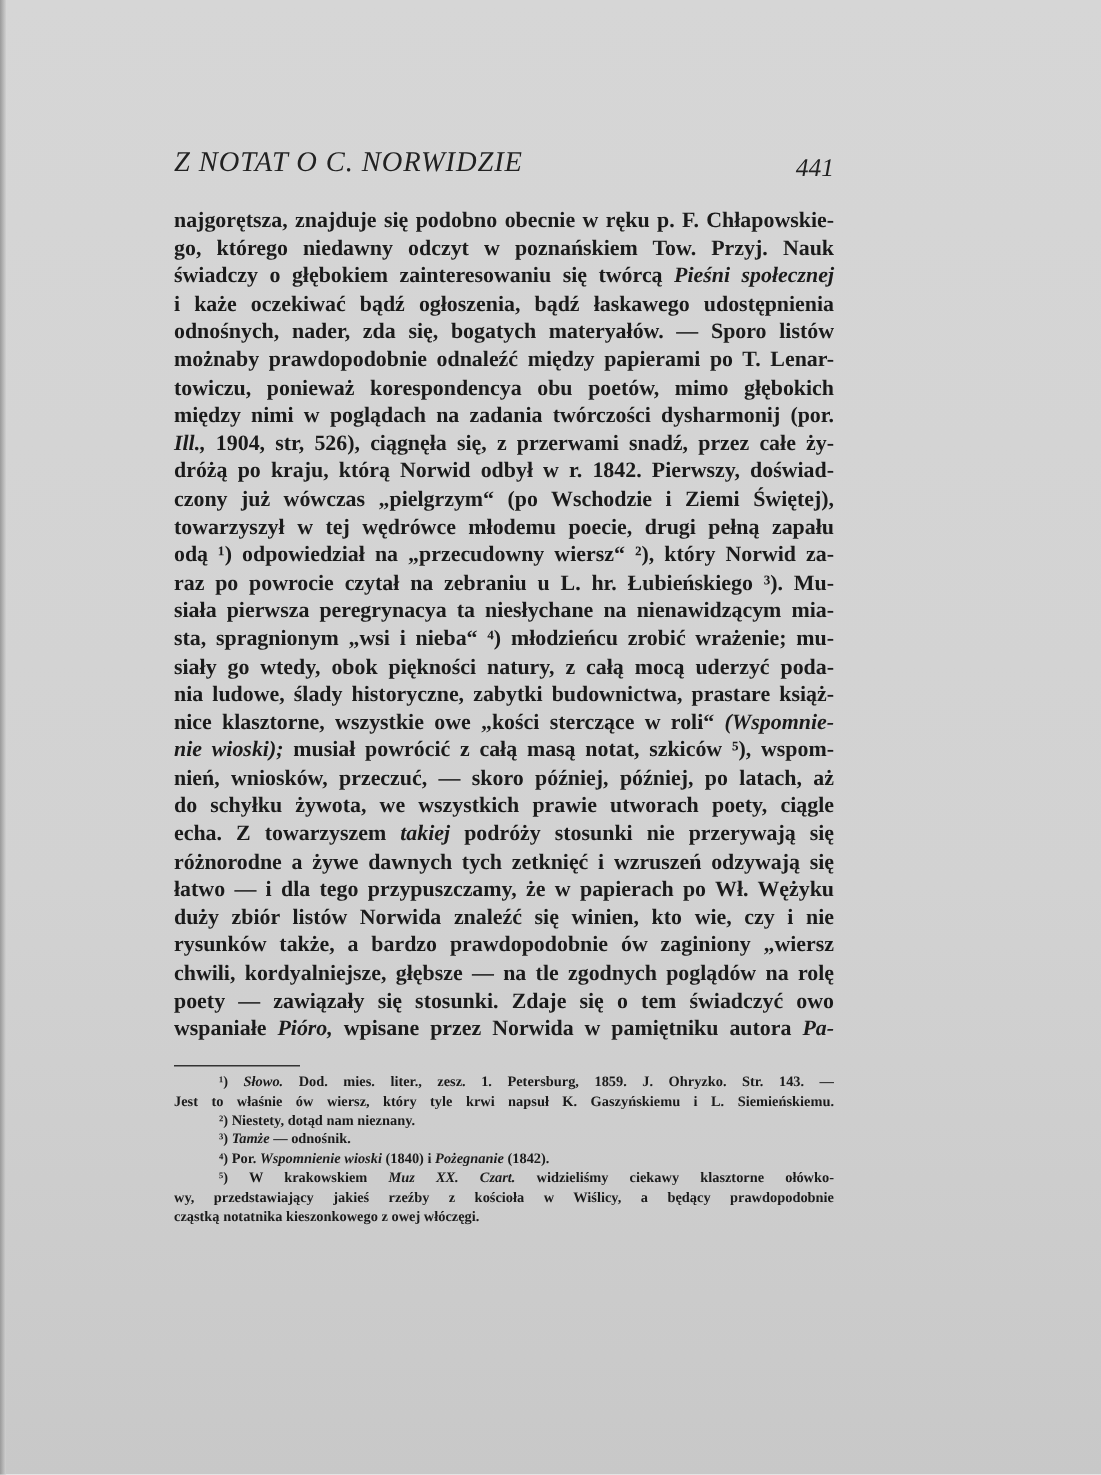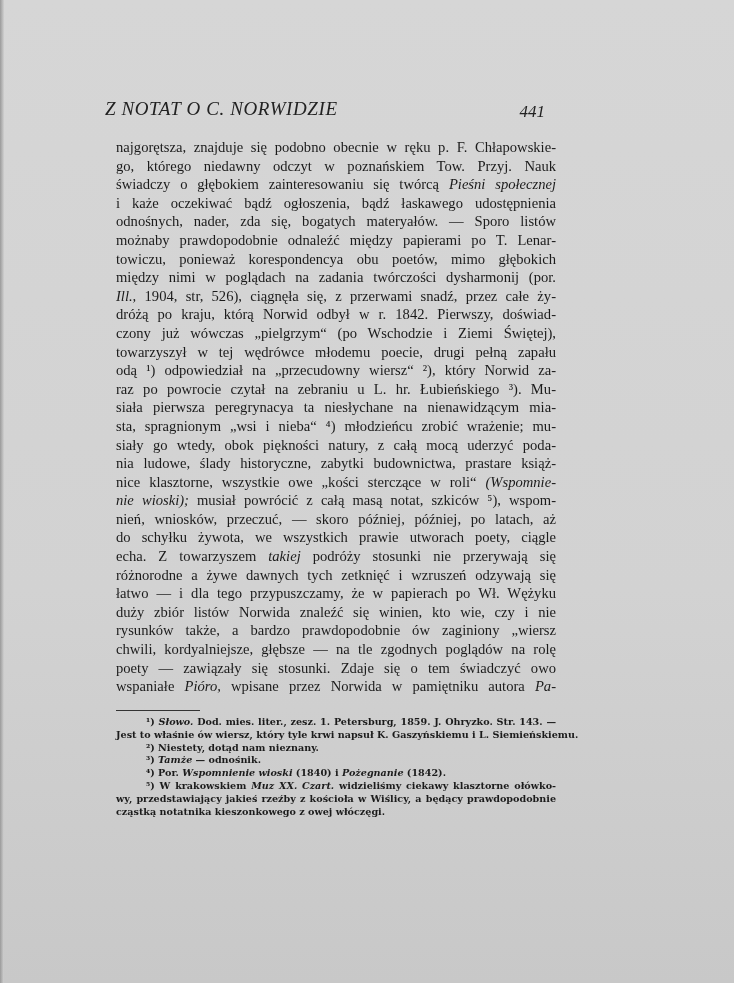--- a/index.html
+++ b/index.html
@@ -8,49 +8,49 @@
       background: linear-gradient(180deg, #d6d6d6 0%, #d2d2d2 60%, #c8c8c8 100%);
       position: relative;
       font-family: "DejaVu Serif", "Liberation Serif", serif;
       color: #1a1a1a;
     }
     .left-edge {
       position: absolute; left: 0; top: 0; width: 4px; height: 983px;
       background: linear-gradient(90deg, #9a9a9a, #d0d0d0);
     }
     .header {
-      position: absolute; left: 105px; top: 98px; width: 440px; height: 30px;
+      position: absolute; left: 116px; top: 98px; width: 440px; height: 30px;
     }
     .running-title {
       position: absolute; left: 0; top: 0;
       font-family: "Liberation Serif", serif; font-style: italic;
       font-size: 19px; letter-spacing: 0.6px; color: #222;
     }
     .page-number {
       position: absolute; right: 0; top: 4px;
       font-family: "Liberation Serif", serif; font-style: italic;
       font-size: 17px; color: #222;
     }
     .body-text {
       position: absolute; left: 116px; top: 138px; width: 440px;
       font-family: "Liberation Serif", serif;
       font-size: 14.6px; line-height: 18.6px;
-      text-align: justify; color: #1b1b1b;
+      text-align: justify; color: #1b1b1b; font-weight: bold;
     }
     .line { display: block; white-space: nowrap; text-align-last: justify; text-align: justify; }
     .it { font-style: italic; }
     .rule {
       position: absolute; left: 116px; top: 710px; width: 84px; height: 1px; background: #333;
     }
     .footnotes {
       position: absolute; left: 116px; top: 716px; width: 440px;
       font-family: "DejaVu Serif", serif;
       font-size: 9.6px; line-height: 12.8px; color: #1b1b1b; font-weight: bold;
     }
-    .fn { display: block; white-space: nowrap; }
+    .fn { display: block; white-space: nowrap; font-family: Liberation Serif, serif; }
     .fn.indent { padding-left: 30px; }
     .fn.justify { text-align: justify; text-align-last: justify; }
     .fn .it { font-style: italic; }
   </style>
 </head>
 <body>
 
 <div class="left-edge"></div>
 
 <div class="header">

